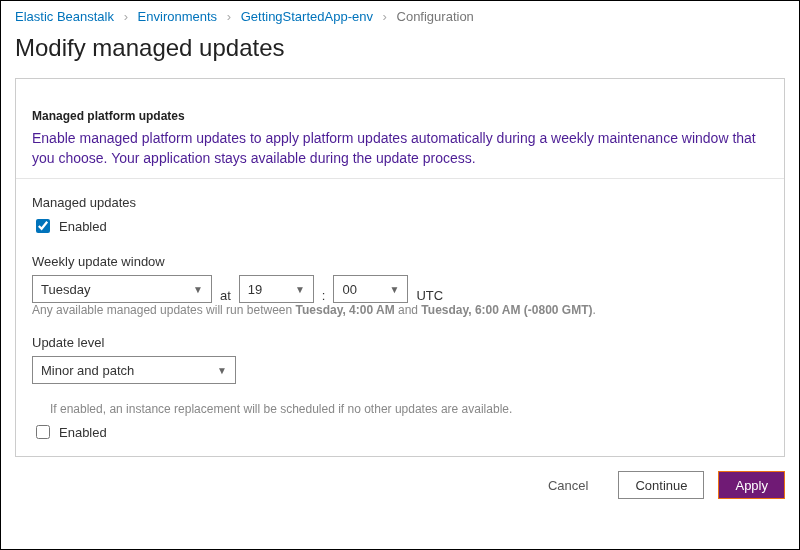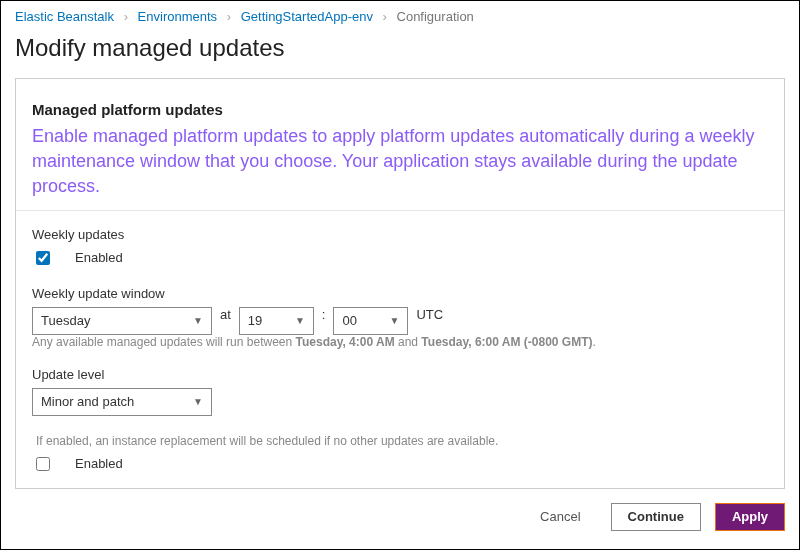--- a/index.html
+++ b/index.html
@@ -36,45 +36,45 @@
   }
   .panel {
     border: 1px solid #ccc;
     margin: 0 14px;
   }
   .panel-header {
     padding: 14px 16px 10px 16px;
     border-bottom: 1px solid #e5e5e5;
   }
   .panel-header h2 {
-    font-size: 15px;
+    font-size: 12px;
     font-weight: 700;
-    margin: 8px 0 6px 0;
+    margin: 16px 0 6px 0;
     color: #222;
   }
   .panel-header p {
     margin: 0;
-    font-size: 18px;
-    color: #8b5cf6;
+    font-size: 14px;
+    color: #4c1d95;
     line-height: 1.4;
   }
   .panel-body {
     padding: 16px 16px 10px 16px;
   }
   .field-group { margin-bottom: 18px; }
   .field-label {
     display: block;
     font-size: 13px;
     color: #333;
     margin-bottom: 6px;
   }
   .checkbox-row {
     display: flex;
     align-items: center;
-    gap: 22px;
+    gap: 6px;
   }
   input[type="checkbox"] {
     width: 14px; height: 14px;
     accent-color: #0073bb;
   }
   .select {
     display: inline-flex;
     align-items: center;
     justify-content: space-between;
     border: 1px solid #888;
@@ -85,49 +85,49 @@
     color: #333;
     cursor: pointer;
   }
   .select .caret {
     margin-left: 12px;
     color: #666;
     font-size: 10px;
   }
   .inline-row {
     display: flex;
-    align-items: flex-start;
+    align-items: flex-end;
     gap: 8px;
   }
   .hint {
     font-size: 12px;
     color: #888;
   }
   .sub-hint {
     font-size: 12px;
     color: #888;
-    margin: 2px 0 6px 4px;
+    margin: 2px 0 6px 18px;
   }
   .footer-actions {
     display: flex;
     justify-content: flex-end;
     align-items: center;
     gap: 14px;
     padding: 14px 14px 0 14px;
   }
   .btn {
     height: 28px;
     padding: 0 16px;
     font-size: 13px;
     border: 1px solid #888;
     background: #fff;
     cursor: pointer;
     display: inline-flex;
     align-items: center;
-    font-weight: 700;
+    font-weight: 400;
     color: #333;
   }
   .btn-link {
     border: none;
     background: transparent;
     color: #555;
     font-weight: 400;
   }
   .btn-primary {
     background: #701a75;
@@ -151,21 +151,21 @@
 <h1 class="page-title">Modify managed updates</h1>
 
 <div class="panel">
   <div class="panel-header">
     <h2>Managed platform updates</h2>
     <p>Enable managed platform updates to apply platform updates automatically during a weekly maintenance window that you choose. Your application stays available during the update process.</p>
   </div>
   <div class="panel-body">
 
     <div class="field-group">
-      <span class="field-label">Weekly updates</span>
+      <span class="field-label">Managed updates</span>
       <label class="checkbox-row">
         <input type="checkbox" checked="" style="">
         <span>Enabled</span>
       </label>
     </div>
 
     <div class="field-group">
       <span class="field-label">Weekly update window</span>
       <div class="inline-row">
         <div class="select" style="width:180px">
@@ -184,21 +184,21 @@
         </div>
         <span>UTC</span>
       </div>
       <div class="hint">
         <span>Any available managed updates will run between </span><b>Tuesday, 4:00 AM</b><span> and </span><b>Tuesday, 6:00 AM (-0800 GMT)</b><span>.</span>
       </div>
     </div>
 
     <div class="field-group">
       <span class="field-label">Update level</span>
-      <div class="select" style="width:180px">
+      <div class="select" style="width:204px">
         <span>Minor and patch</span>
         <span class="caret">▼</span>
       </div>
     </div>
 
     <div class="field-group" style="margin-bottom:4px">
       <div class="sub-hint">If enabled, an instance replacement will be scheduled if no other updates are available.</div>
       <label class="checkbox-row">
         <input type="checkbox" style="">
         <span>Enabled</span>

